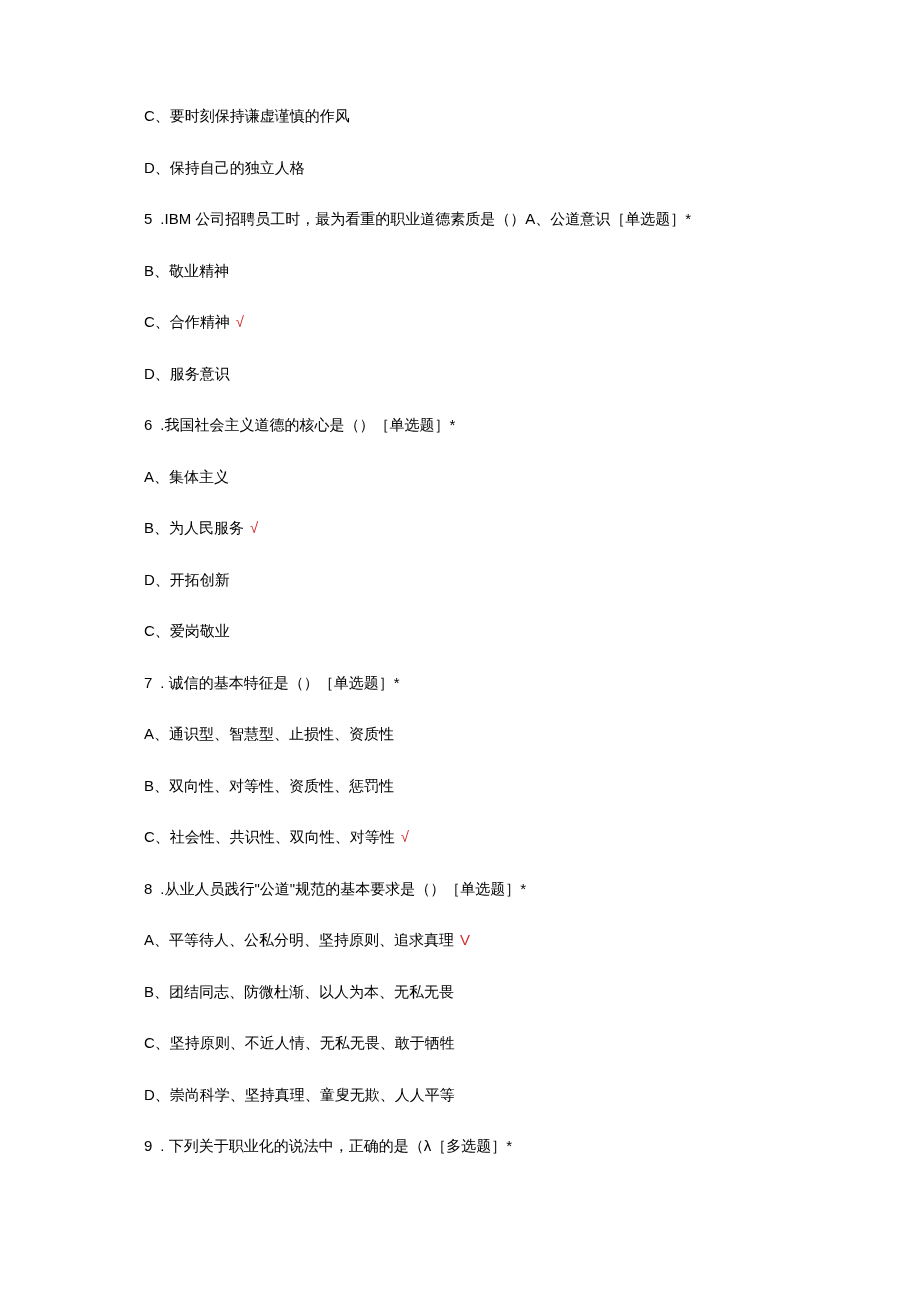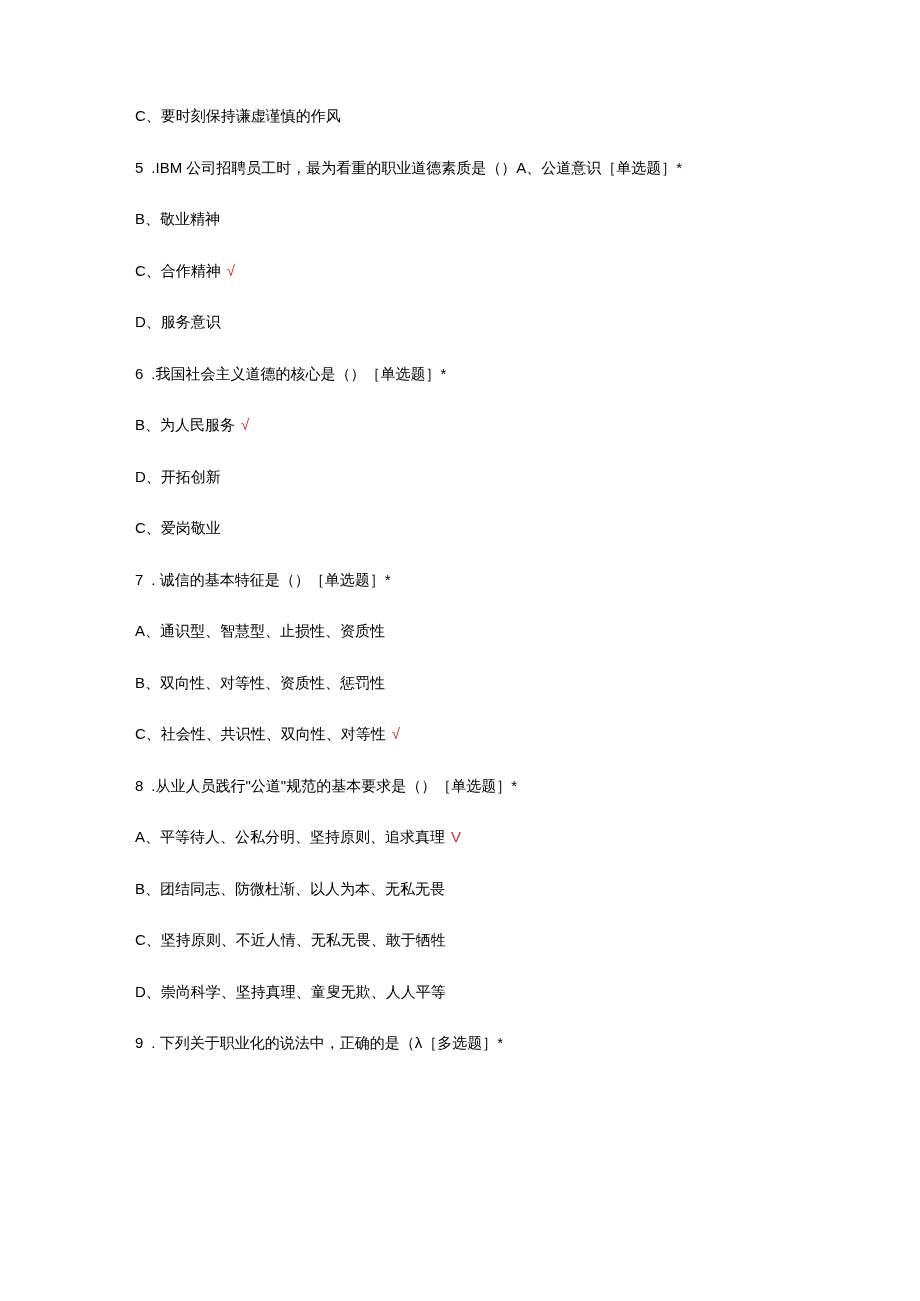--- a/index.html
+++ b/index.html
@@ -14,53 +14,60 @@
       font-family: "Microsoft YaHei", "SimSun", sans-serif;
       font-size: 15px;
       color: #000000;
       padding: 105px 135px 60px 135px;
       line-height: 1.5;
     }
     .line {
       margin-bottom: 29px;
       display: flex;
       align-items: baseline;
+      margin-left: 9px;
     }
     .correct {
       color: #d13030;
       margin-left: 6px;
     }
     .num {
       margin-right: 8px;
     }
   </style>
 </head>
 <body>
 
 <div id="content">
     <div class="line">
       <span>C、要时刻保持谦虚谨慎的作风</span>
+    </div>
+    <div class="line">
+      <span>D、保持自己的独立人格</span>
     </div>
     <div class="line">
       <span class="num">5</span>
       <span>.IBM 公司招聘员工时，最为看重的职业道德素质是（）A、公道意识［单选题］*</span>
     </div>
     <div class="line">
       <span>B、敬业精神</span>
     </div>
     <div class="line">
       <span>C、合作精神</span>
       <span class="correct">√</span>
     </div>
     <div class="line">
       <span>D、服务意识</span>
     </div>
     <div class="line">
       <span class="num">6</span>
       <span>.我国社会主义道德的核心是（）［单选题］*</span>
+    </div>
+    <div class="line">
+      <span>A、集体主义</span>
     </div>
     <div class="line">
       <span>B、为人民服务</span>
       <span class="correct">√</span>
     </div>
     <div class="line">
       <span>D、开拓创新</span>
     </div>
     <div class="line">
       <span>C、爱岗敬业</span>

